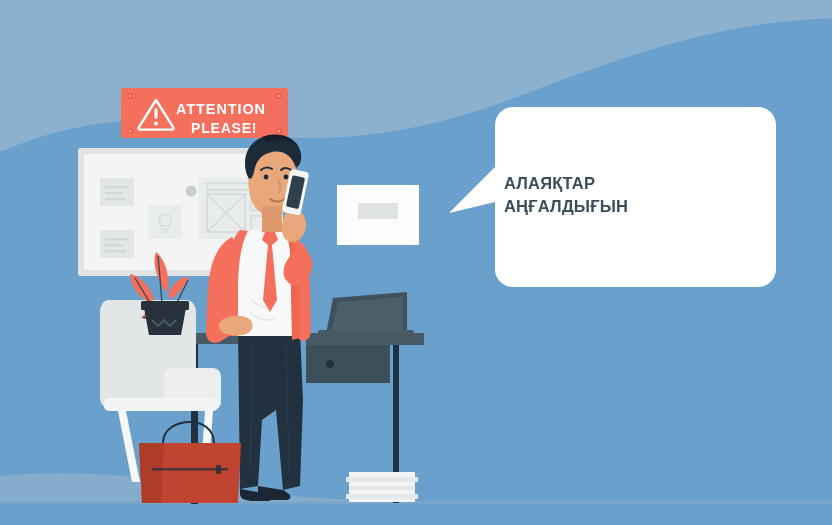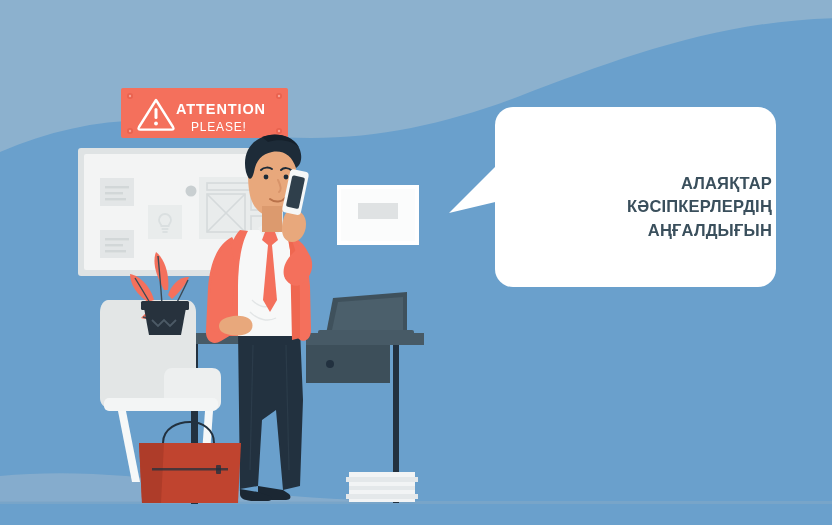--- a/index.html
+++ b/index.html
@@ -9,21 +9,20 @@
   }
   body {
     font-family: "Liberation Sans", sans-serif;
   }
   #stage {
     position: relative;
     width: 832px;
     height: 525px;
     overflow: hidden;
     background: #6aa0cc;
-    text-align: right;
   }
   #scene {
     position: absolute;
     inset: 0;
     width: 840px;
     height: 525px;
   }
   .overlay-text {
     position: absolute;
     pointer-events: none;
@@ -45,38 +44,38 @@
     position: absolute;
     left: 504px;
     top: 172px;
     width: 268px;
     font-size: 16.5px;
     font-weight: bold;
     letter-spacing: 0.2px;
     color: #3a4f5c;
     line-height: 1.42;
   }
-  #bubble-body .ln { display: block; white-space: nowrap; margin-left: 33px; }
+  #bubble-body .ln { display: block; white-space: nowrap; }
 
   
   #sign-title {
     position: absolute;
     left: 176px;
     top: 101px;
     font-size: 14.5px;
     font-weight: bold;
     letter-spacing: 0.9px;
     color: #ffffff;
   }
   #sign-sub {
     position: absolute;
     left: 191px;
     top: 120px;
-    font-size: 12px;
-    font-weight: normal;
+    font-size: 14px;
+    font-weight: bold;
     letter-spacing: 0.8px;
     color: #ffffff;
   }
 </style>
 </head>
 <body>
 
 <div id="stage">
 
   <svg id="scene" viewBox="0 0 840 525" xmlns="http://www.w3.org/2000/svg">
@@ -296,17 +295,16 @@
 
     </g>
   </svg>
 
   <div id="sign-title" class="overlay-text">ATTENTION</div>
   <div id="sign-sub" class="overlay-text">PLEASE!</div>
 
 
   <div id="bubble-body" class="overlay-text">
     <span class="ln">АЛАЯҚТАР</span>
-    <span class="ln">КӘСІПКЕРЛЕРДІҢ</span>
     <span class="ln">АҢҒАЛДЫҒЫН</span>
   </div>
 
 </div>
 
 </body></html>

